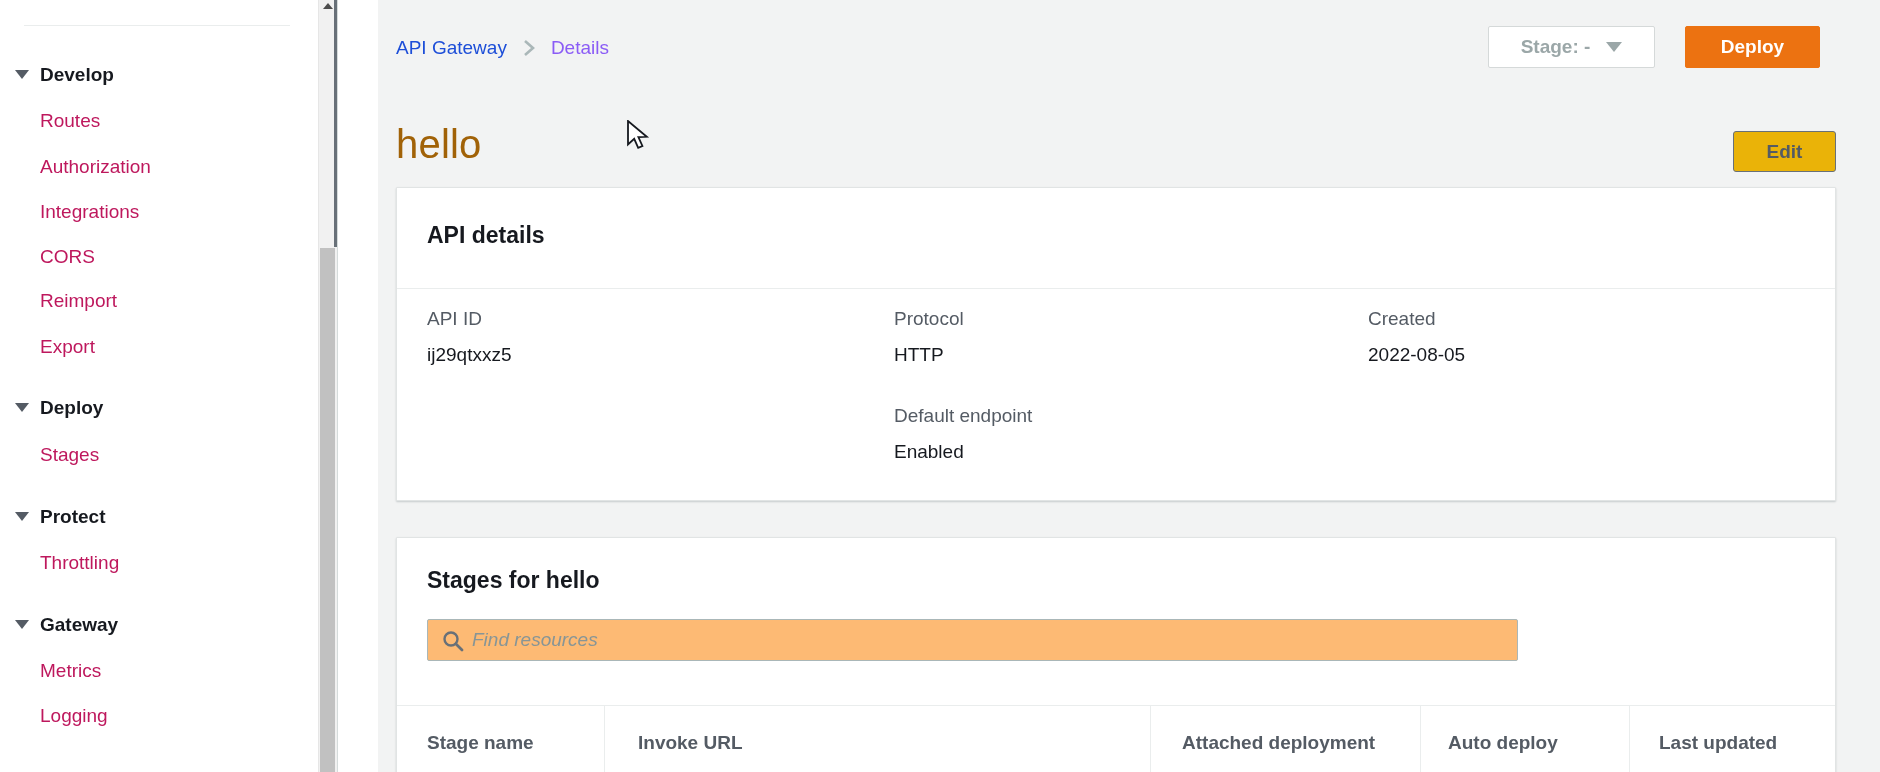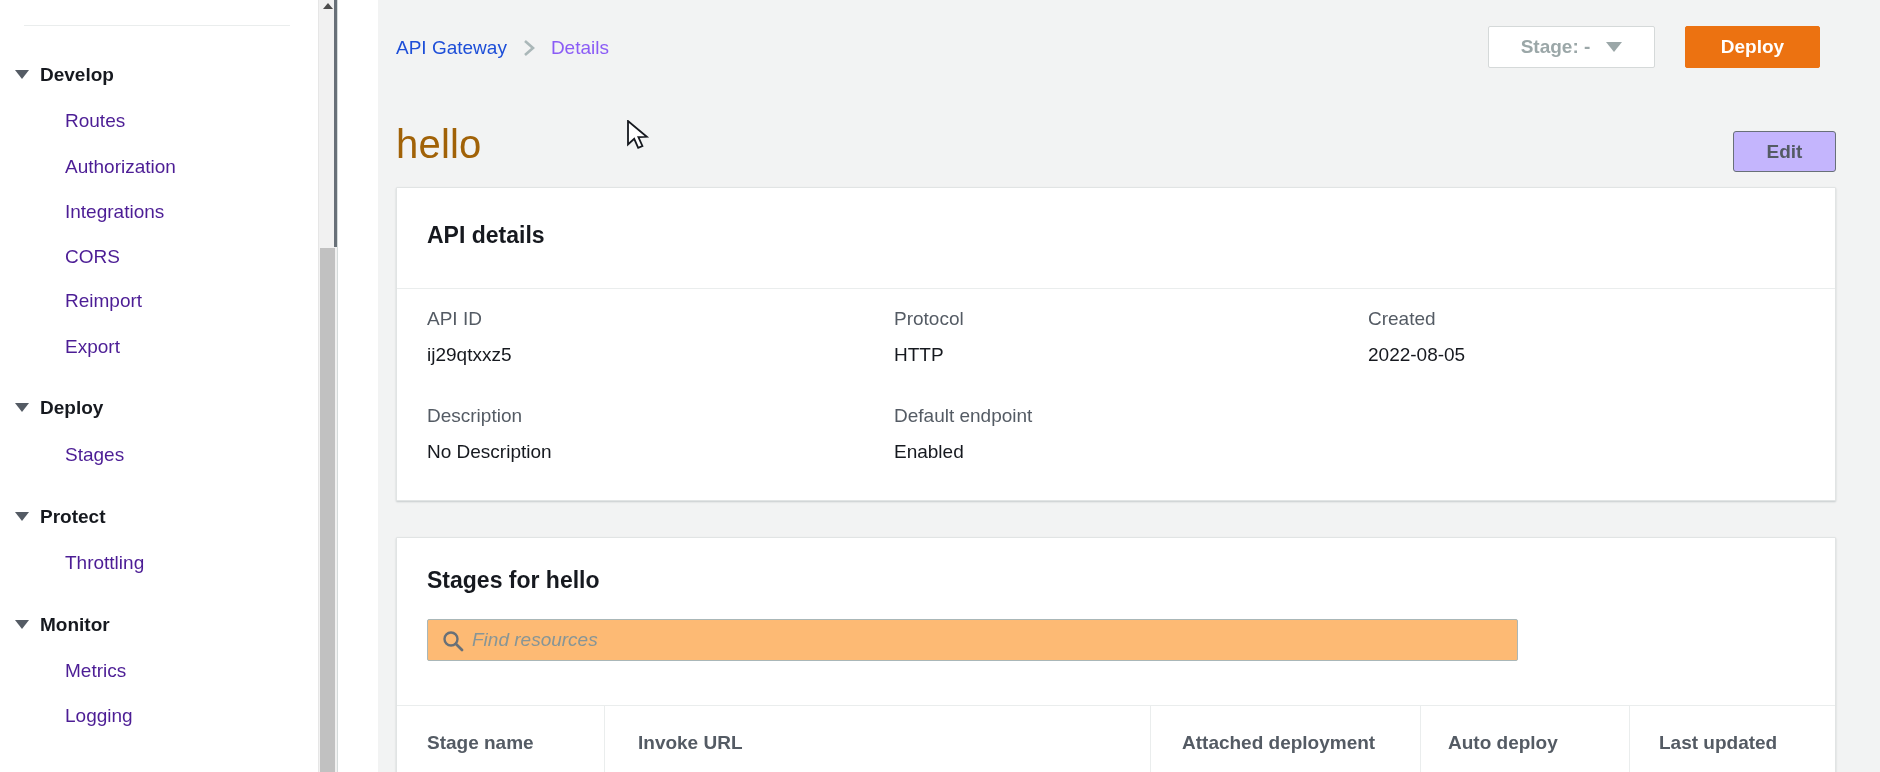--- a/index.html
+++ b/index.html
@@ -26,21 +26,21 @@
   }
   .nav-section-header .label { position: absolute; left: 40px; }
   .caret-down {
     position: absolute; left: 15px; top: 10px;
     width: 0; height: 0;
     border-left: 7px solid transparent; border-right: 7px solid transparent;
     border-top: 9px solid #545b64;
   }
   .nav-item {
     position: absolute; left: 40px; height: 30px; line-height: 30px;
-    font-size: 19px; color: #4c1d95; text-decoration: none; cursor: pointer; margin-left: 25px;
+    font-size: 19px; color: #be185d; text-decoration: none; cursor: pointer;
   }
 
   
   .nav-scroll-track {
     position: absolute; left: 318px; top: 0; width: 19px; height: 772px;
     background: #f1f1f1; border-left: 1px solid #e6e6e6;
   }
   .scroll-up-arrow {
     position: absolute; left: 323px; top: 3px;
     width: 0; height: 0;
@@ -83,21 +83,21 @@
     width: 0; height: 0; margin-left: 16px;
     border-left: 8px solid transparent; border-right: 8px solid transparent;
     border-top: 10px solid #9ba7a8;
   }
   .btn-deploy {
     left: 1685px; top: 26px; width: 135px; height: 42px;
     background: #ec7211; border: 1px solid #ec7211; color: #ffffff;
   }
   .btn-edit {
     left: 1733px; top: 131px; width: 103px; height: 41px;
-    background: #c4b5fd; border: 1px solid #687078; color: #545b64; border-radius: 3px;
+    background: #eab308; border: 1px solid #687078; color: #545b64; border-radius: 3px;
   }
 
   .page-title {
     position: absolute; left: 396px; top: 122px; font-size: 40px; font-weight: 400;
     color: #a16207; letter-spacing: 0.2px;
   }
 
   .card {
     position: absolute; left: 396px; width: 1440px;
     background: #ffffff; border: 1px solid #e1e4e4; border-radius: 1px;
@@ -186,24 +186,20 @@
     <span class="f-label">API ID</span>
     <span class="f-value">ij29qtxxz5</span>
   </div>
   <div class="field f-r1c2">
     <span class="f-label">Protocol</span>
     <span class="f-value">HTTP</span>
   </div>
   <div class="field f-r1c3">
     <span class="f-label">Created</span>
     <span class="f-value">2022-08-05</span>
-  </div>
-  <div class="field f-r2c1">
-    <span class="f-label">Description</span>
-    <span class="f-value">No Description</span>
   </div>
   <div class="field f-r2c2">
     <span class="f-label">Default endpoint</span>
     <span class="f-value">Enabled</span>
   </div>
 </div>
 
 <div class="card card-2">
   <div class="card-title">Stages for hello</div>
 
@@ -261,21 +257,21 @@
   <a class="nav-item" style="top:440px">Stages</a>
 
   <div class="nav-section-header" style="top:502px">
     <span class="caret-down"></span>
     <span class="label">Protect</span>
   </div>
   <a class="nav-item" style="top:548px">Throttling</a>
 
   <div class="nav-section-header" style="top:610px">
     <span class="caret-down"></span>
-    <span class="label">Monitor</span>
+    <span class="label">Gateway</span>
   </div>
   <a class="nav-item" style="top:656px">Metrics</a>
   <a class="nav-item" style="top:701px">Logging</a>
 </div>
 
 <div class="nav-scroll-track"></div>
 <div class="scroll-up-arrow"></div>
 <div class="nav-scroll-thumb"></div>
 <div class="content-border"></div>
 <div class="page-scroll-thumb"></div>

